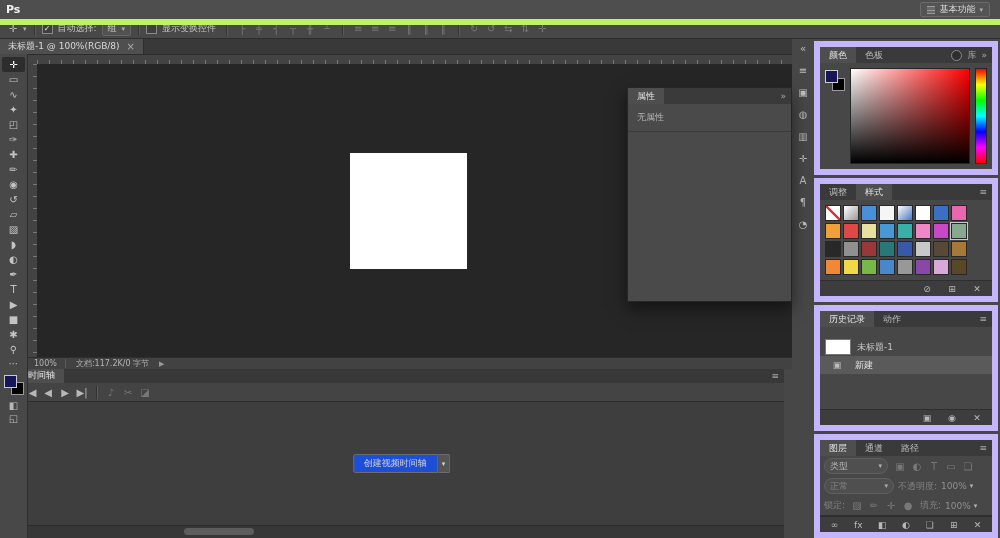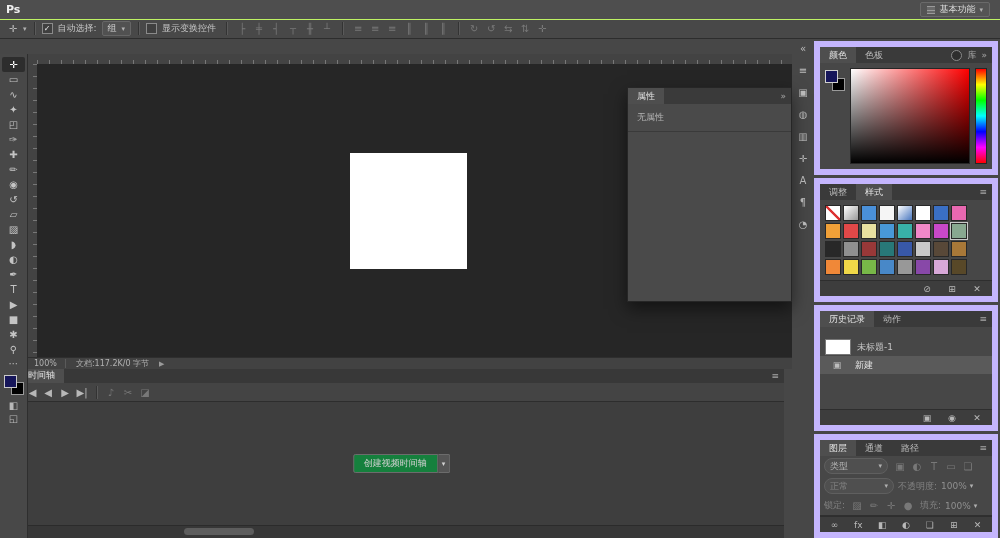--- a/index.html
+++ b/index.html
@@ -2,21 +2,21 @@
 <html><head>
 <meta charset="utf-8">
 <style>
   html,body{margin:0;padding:0;background:#222;}
   #app{position:relative;width:1000px;height:538px;overflow:hidden;background:#474747;
        font-family:"DejaVu Sans","Liberation Sans",sans-serif;font-size:9px;color:#c8c8c8;
        -webkit-user-select:none;user-select:none;}
 
   
   .menubar{position:absolute;left:0;top:0;right:0;height:19px;background:#4e4e4e;
-           border-bottom:1px solid #bef264;display:flex;align-items:center;padding:0 6px;z-index:30;}
+           border-bottom:6px solid #bef264;display:flex;align-items:center;padding:0 6px;z-index:30;}
   .ps-logo{font-weight:bold;color:#f0f0f0;font-size:11px;margin-right:10px;}
   .menu-item{padding:1px 7px;color:#dcdcdc;border-radius:2px;}
   .workspace-btn{position:absolute;right:10px;top:2px;height:13px;display:flex;align-items:center;gap:4px;
                  padding:0 6px;border:1px solid #6a6a6a;border-radius:2px;background:#545454;color:#ddd;}
   .grid-glyph{display:inline-block;width:8px;height:8px;background:
       linear-gradient(#9a9a9a,#9a9a9a) 0 0/8px 1px no-repeat,
       linear-gradient(#9a9a9a,#9a9a9a) 0 4px/8px 1px no-repeat,
       linear-gradient(#9a9a9a,#9a9a9a) 0 7px/8px 1px no-repeat,#6a6a6a;}
 
   
@@ -84,21 +84,21 @@
 
   
   .timeline{position:absolute;left:19px;top:368px;width:765px;bottom:0;background:#404040;
             display:flex;flex-direction:column;z-index:4;}
   .tl-tabbar{height:15px;background:#383838;display:flex;flex:0 0 auto;}
   .tl-tabbar .ptab{line-height:15px;}
   .tl-controls{height:18px;background:#444;border-bottom:1px solid #2d2d2d;display:flex;
                align-items:center;padding:0 4px;gap:1px;flex:0 0 auto;}
   .tl-body{flex:1;position:relative;background:#3e3e3e;}
   .create-wrap{position:absolute;top:52px;left:50%;transform:translateX(-50%);display:flex;}
-  .create-btn{border:1px solid #6c6c6c;background:#15803d;padding:2px 10px;color:#d2d2d2;border-radius:2px 0 0 2px;}
+  .create-btn{border:1px solid #6c6c6c;background:#1d4ed8;padding:2px 10px;color:#d2d2d2;border-radius:2px 0 0 2px;}
   .create-caret{border:1px solid #6c6c6c;border-left:none;background:#555;padding:2px 4px;color:#d2d2d2;
                 border-radius:0 2px 2px 0;font-size:7px;display:flex;align-items:center;}
   .tl-scroll{height:12px;background:#373737;border-top:1px solid #2b2b2b;position:relative;flex:0 0 auto;}
   .tl-thumb{position:absolute;left:165px;top:2px;width:70px;height:7px;background:#5d5d5d;border-radius:4px;}
 
   
   .sidebar{position:absolute;left:792px;top:38px;width:208px;bottom:0;background:#474747;z-index:15;display:flex;}
   .icon-strip{width:22px;display:flex;flex-direction:column;align-items:center;padding-top:3px;gap:7px;flex:0 0 auto;}
   .strip-icon{width:18px;height:15px;display:flex;align-items:center;justify-content:center;color:#bdbdbd;font-size:10px;}
   .panels{flex:1;display:flex;flex-direction:column;gap:3px;padding:3px 2px 0 0;min-width:0;}
@@ -188,20 +188,26 @@
     <span class="sep"></span>
     <span class="dimset" style="display:flex;gap:1px;">
         <span class="icon-btn">↻</span>
         <span class="icon-btn">↺</span>
         <span class="icon-btn">⇆</span>
         <span class="icon-btn">⇅</span>
         <span class="icon-btn">✛</span>
       </span>
   </div>
 
+  <div class="tabrow">
+    <div class="doc-tab">
+      <span>未标题-1 @ 100%(RGB/8)</span>
+      <span class="close">×</span>
+    </div>
+  </div>
 
   <div class="toolbar">
     <div style="display:flex;flex-direction:column;align-items:center;">
         <span class="tool active">✛</span>
         <span class="tool">▭</span>
         <span class="tool">∿</span>
         <span class="tool">✦</span>
         <span class="tool">◰</span>
         <span class="tool">✑</span>
         <span class="tool">✚</span>

